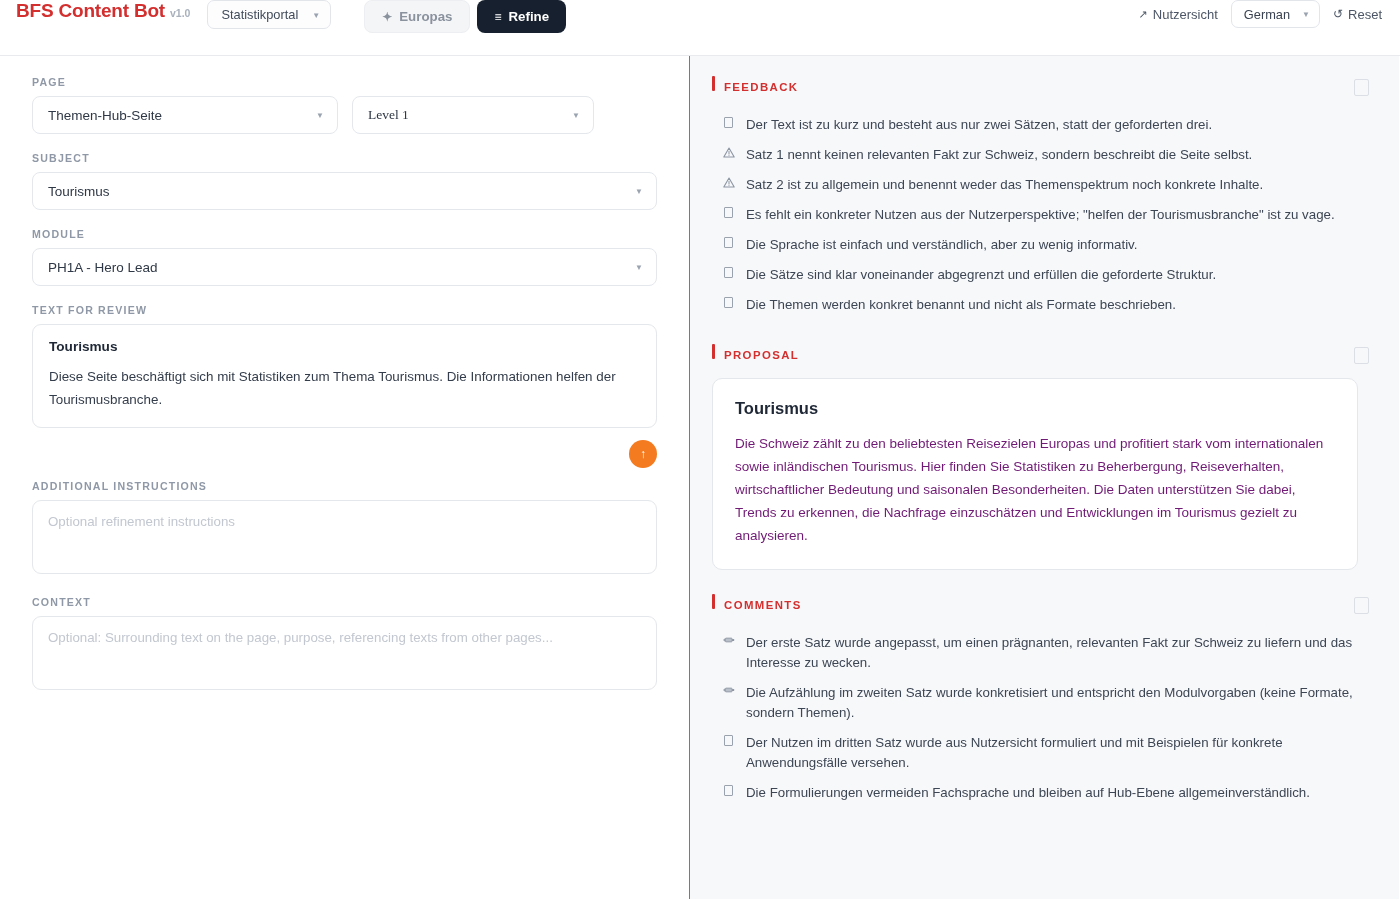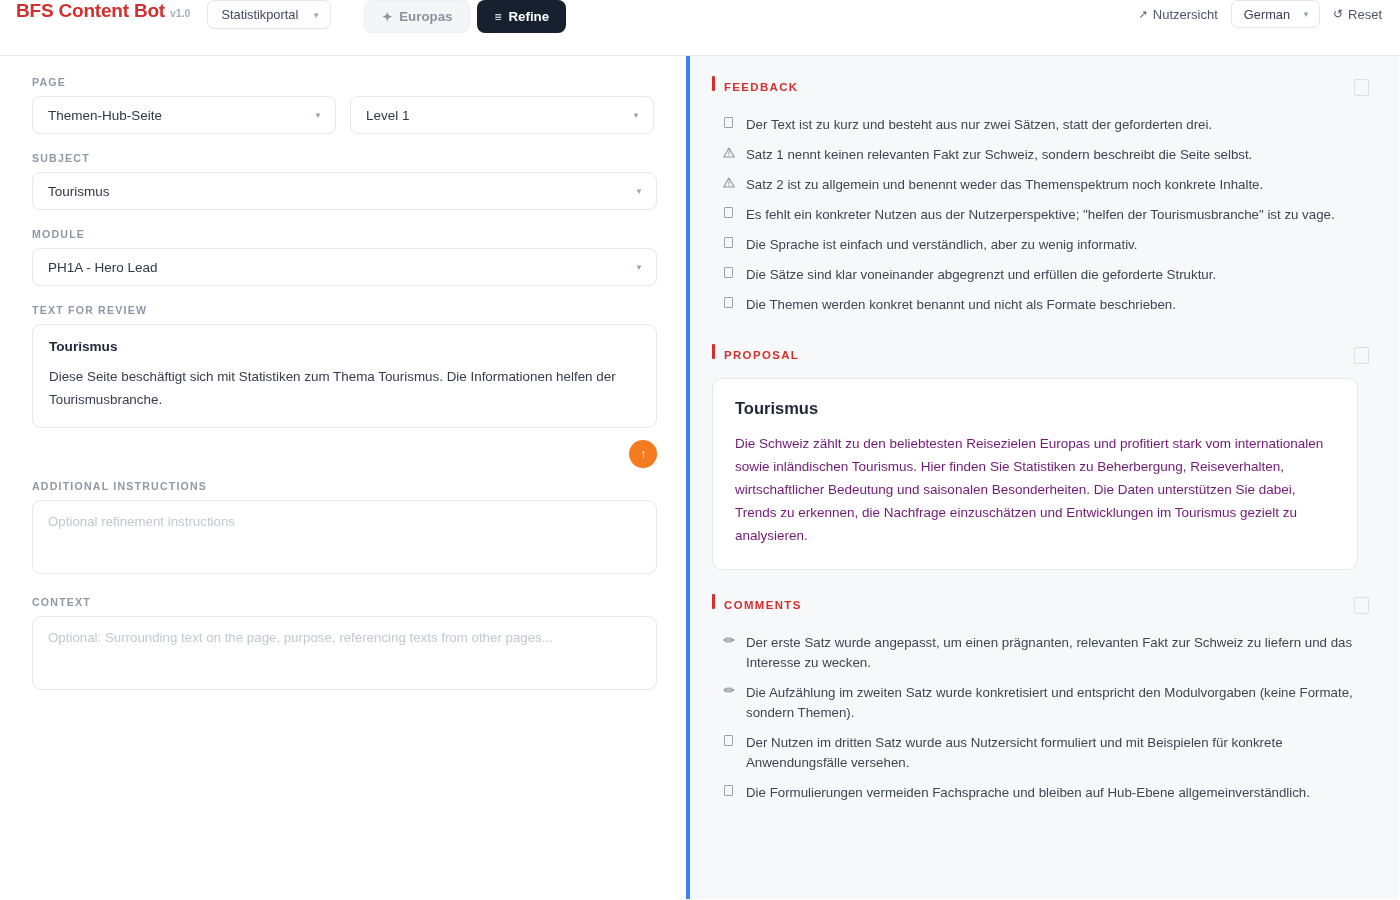--- a/index.html
+++ b/index.html
@@ -160,21 +160,21 @@
   .workspace {
     display: flex;
     width: 1400px;
     height: 843px;
   }
 
   .left-pane {
     width: 690px;
     height: 843px;
     background: #ffffff;
-    border-right: 4px solid #3b82f6;
+    border-right: 1px solid #3b82f6;
     padding: 20px 32px 0 32px;
     overflow: hidden;
   }
 
   .right-pane {
     width: 709px;
     height: 843px;
     background: #f7f8fa;
     padding: 18px 30px 0 22px;
     overflow: hidden;
@@ -202,21 +202,21 @@
     display: flex;
     align-items: center;
     justify-content: space-between;
     padding: 0 13px 0 15px;
     font-size: 13.5px;
     color: #2f3846;
     cursor: pointer;
   }
 
   .select-box.w-page { width: 306px; }
-  .select-box.w-level { width: 306px; }
+  .select-box.w-level { width: 242px; font-family: Liberation Serif, serif; }
   .select-box.w-full { width: 625px; }
 
   .review-box {
     width: 625px;
     min-height: 94px;
     border: 1px solid #e4e7eb;
     border-radius: 9px;
     background: #ffffff;
     padding: 14px 16px 16px 16px;
   }

